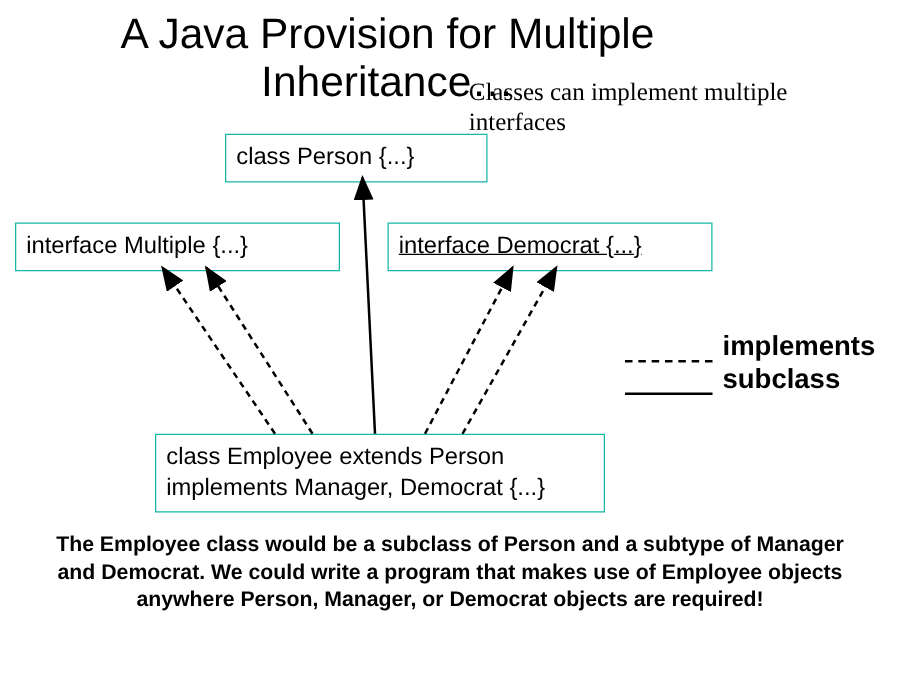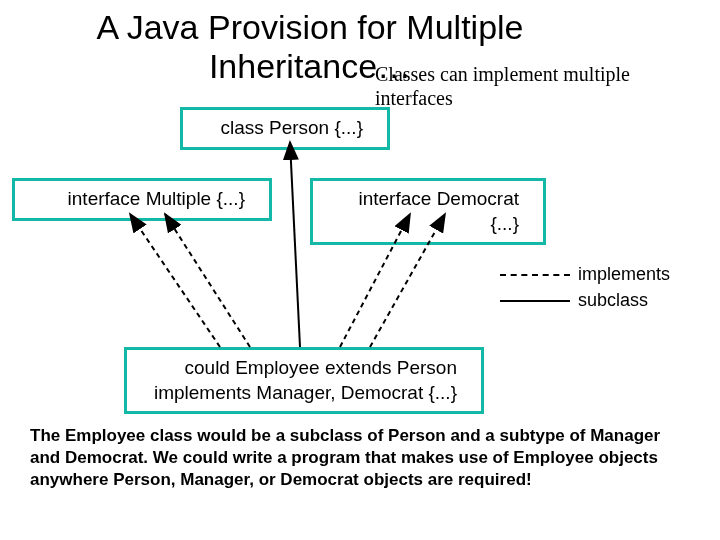--- a/index.html
+++ b/index.html
@@ -24,51 +24,52 @@
   }
   .note {
     position: absolute;
     font-family: "Comic Sans MS", "Comic Sans", cursive;
     font-size: 20px;
     color: #000;
     line-height: 1.2;
   }
   .box {
     position: absolute;
-    border: 3px solid #14b8a6;
+    border: 1px solid #14b8a6;
     background: #fff;
-    text-align: right;
+    text-align: left;
     font-size: 19px;
-    padding: 6px 24px;
+    padding: 6px 8px;
     line-height: 1.3;
   }
   .legend-row {
     position: absolute;
     display: flex;
-    align-items: center;
+    align-items: flex-end;
     gap: 8px;
-    font-size: 18px;
-    font-weight: 400;
+    font-size: 22px;
+    font-weight: 700;
   }
   .legend-dash {
     width: 70px;
     height: 0;
     border-top: 2px dashed #000;
   }
   .legend-solid {
     width: 70px;
     height: 0;
     border-top: 2px solid #000;
   }
   .paragraph {
     position: absolute;
     font-size: 17px;
     font-weight: 700;
     line-height: 1.3;
     color: #000;
+    text-align: center;
   }
   svg.arrows {
     position: absolute;
     top: 0; left: 0;
     width: 720px; height: 540px;
     pointer-events: none;
   }
 </style>
 </head>
 <body>
@@ -82,26 +83,26 @@
 </div>
 
 <div class="box" style="top:107px; left:180px; width:210px;">
   <span>class Person {...}</span>
 </div>
 
 <div class="box" style="top:178px; left:12px; width:260px;">
   <span>interface Multiple {...}</span>
 </div>
 
-<div class="box" style="top:178px; left:310px; width:236px;">
+<div class="box" style="top:178px; left:310px; width:260px;text-decoration:underline;">
   <span>interface Democrat {...}</span>
 </div>
 
 <div class="box" style="top:347px; left:124px; width:360px;">
-  <span>could Employee extends Person implements Manager, Democrat {...}</span>
+  <span>class Employee extends Person implements Manager, Democrat {...}</span>
 </div>
 
 <div class="legend-row" style="top:264px; left:500px;">
   <div class="legend-dash"></div>
   <span>implements</span>
 </div>
 <div class="legend-row" style="top:290px; left:500px;">
   <div class="legend-solid"></div>
   <span>subclass</span>
 </div>

